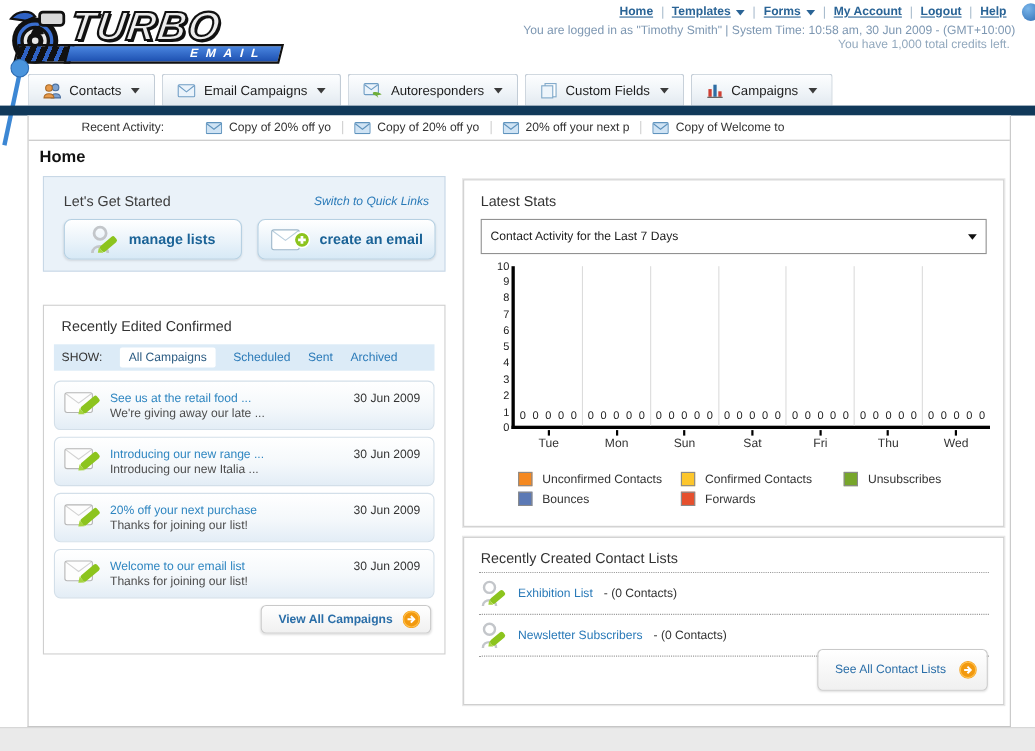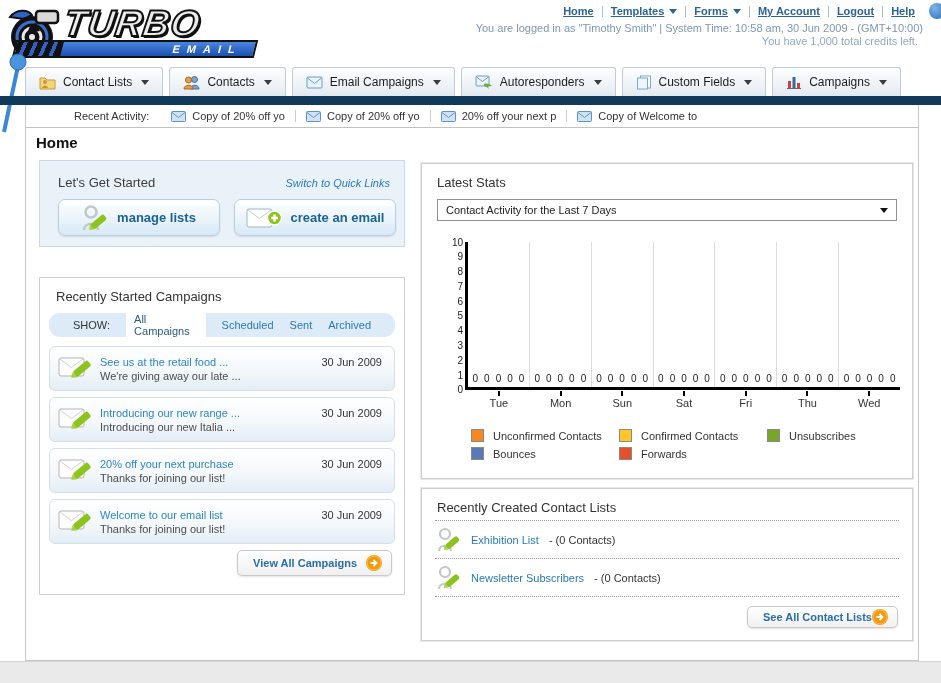--- a/index.html
+++ b/index.html
@@ -29,53 +29,53 @@
 .tabs{position:absolute;left:25px;top:67px;display:flex;gap:6px;height:29px;}
 .tab{display:flex;align-items:center;gap:7px;padding:0 13px;border:1px solid #c2ccd6;border-bottom:none;border-radius:3px 3px 0 0;background:linear-gradient(#fdfeff,#eef3f7 60%,#e2e9f0);font-size:12px;color:#1c1c1c;cursor:pointer;white-space:nowrap;}
 .tab-chev{width:0;height:0;border-left:4px solid transparent;border-right:4px solid transparent;border-top:5px solid #3b3b3b;margin-left:2px;}
 .navy-bar{position:absolute;left:0;top:96px;width:941px;height:9px;background:#11395a;}
 
 
 .container{position:absolute;left:25px;top:105px;width:894px;height:556px;background:#fff;border:1px solid #c6c6c6;border-top:none;}
 .bottom-strip{position:absolute;left:0;top:661px;width:941px;height:22px;background:#eaeaea;border-top:1px solid #d5d5d5;}
 
 .activity{position:absolute;left:0;top:0;width:100%;height:23px;display:flex;align-items:center;padding-left:8px;border-bottom:1px solid #c2c2c2;font-size:11px;color:#333;}
-.activity-label{margin-right:12px;padding-left:40px;}
+.activity-label{margin-right:28px;padding-left:40px;}
 .activity-item{display:flex;align-items:center;gap:6px;padding:0 10px;border-right:1px solid #cfcfcf;cursor:pointer;}
 .activity-item:last-child{border-right:none;}
 .activity-item span{color:#333;}
 
 .page-title{position:absolute;left:10px;top:29px;font-size:15px;font-weight:bold;color:#111;}
 
 
 .gs-panel{position:absolute;left:13px;top:55px;width:366px;height:87px;background:#eaf2f9;border:1px solid #c8d8e6;}
 .gs-title{position:absolute;left:18px;top:14px;font-size:13px;color:#3c3c3c;}
 .gs-switch{position:absolute;right:14px;top:16px;font-size:11px;color:#2a7ab8;cursor:pointer;font-style:italic;}
 .gs-buttons{position:absolute;left:18px;top:38px;display:flex;gap:14px;}
 .gs-btn{width:162px;height:37px;border:1px solid #b6d0e2;border-radius:7px;background:linear-gradient(#ffffff,#eaf3fa 55%,#d7e9f6);display:flex;align-items:center;justify-content:center;gap:9px;font-size:13px;font-weight:bold;color:#1b6397;box-shadow:0 1px 2px rgba(0,0,0,.10);cursor:pointer;}
 
 .camp-panel{position:absolute;left:13px;top:172px;width:366px;height:318px;background:#fff;border:1px solid #cfcfcf;}
 .camp-title{position:absolute;left:16px;top:11px;font-size:13px;color:#333;}
-.show-bar{position:absolute;left:9px;right:9px;top:35px;height:24px;background:#dcebf7;display:flex;align-items:center;padding:0 24px;gap:16px;font-size:11px;border-radius:11px;}
+.show-bar{position:absolute;left:9px;right:9px;top:35px;height:24px;background:#dcebf7;display:flex;align-items:center;padding:0 7px;gap:16px;font-size:11px;}
 .show-label{color:#333;}
 .filter-active{background:#fff;padding:3px 8px;border-radius:2px;color:#2b5b82;cursor:pointer;}
 .filter-link{color:#2a7ab8;cursor:pointer;}
 .camp-rows{position:absolute;left:9px;right:9px;top:68px;}
 .camp-row{position:relative;height:45px;border:1px solid #d3dfe9;border-radius:6px;background:linear-gradient(#ffffff,#f4f8fb 55%,#e3edf6);margin-bottom:6px;display:flex;align-items:center;padding:0 12px 0 8px;cursor:pointer;}
 .camp-icon{width:42px;flex:none;}
 .camp-text{flex:1;min-width:0;}
 .camp-title-link{font-size:11px;color:#2f86c1;display:block;white-space:nowrap;}
 .camp-sub{font-size:11px;color:#4d4d4d;display:block;margin-top:2px;white-space:nowrap;}
 .camp-date{font-size:11px;color:#333;align-self:flex-start;margin-top:9px;flex:none;}
 .view-all{position:absolute;right:12px;top:272px;height:26px;padding:0 9px 0 15px;display:inline-flex;align-items:center;gap:9px;border:1px solid #c9c9c9;border-radius:5px;background:linear-gradient(#ffffff,#f0f0f0);font-size:11px;font-weight:bold;color:#2a6ea8;box-shadow:0 1px 2px rgba(0,0,0,.12);cursor:pointer;}
 
 
 .stats-panel{position:absolute;left:395px;top:58px;width:492px;height:316px;background:#fff;border:1px solid #cfcfcf;box-shadow:0 0 0 1px #e8e8e8;}
 .stats-title{position:absolute;left:15px;top:11px;font-size:13px;color:#333;}
-.stats-select{position:absolute;left:15px;right:15px;top:35px;height:22px;border:1px solid #919191;background:#fff;display:flex;align-items:center;padding:0 8px;font-size:11px;color:#222;cursor:pointer;}
+.stats-select{position:absolute;left:15px;right:15px;top:35px;height:32px;border:1px solid #919191;background:#fff;display:flex;align-items:center;padding:0 8px;font-size:11px;color:#222;cursor:pointer;}
 .sel-arrow{margin-left:auto;width:0;height:0;border-left:4px solid transparent;border-right:4px solid transparent;border-top:5px solid #111;}
 .chart-wrap{position:absolute;left:15px;right:12px;top:78px;}
 .chart-main{display:flex;align-items:stretch;height:148px;}
 .chart-yaxis{width:28px;display:flex;flex-direction:column;justify-content:space-between;}
 .ytick{height:0;display:flex;align-items:center;justify-content:flex-end;font-size:10px;color:#222;}
 .ylab{margin-right:2px;margin-left:32px;}
 .ymark{width:6px;height:2px;background:#000;display:inline-block;}
 .chart-plot{flex:1;border-left:3px solid #000;border-bottom:3px solid #000;display:flex;background:#fff;}
 .cgroup{flex:1;display:flex;align-items:flex-end;justify-content:center;border-right:1px solid #dcdcdc;}
 .cgroup:last-child{border-right:none;}
@@ -87,21 +87,21 @@
 .legend-item{display:flex;align-items:center;gap:9px;font-size:11px;color:#333;}
 .legend-swatch{width:13px;height:13px;border:1px solid #8a8a8a;flex:none;}
 
 .cl-panel{position:absolute;left:395px;top:383px;width:492px;height:153px;background:#fff;border:1px solid #cfcfcf;box-shadow:0 0 0 1px #e8e8e8;}
 .cl-title{position:absolute;left:15px;top:11px;font-size:13px;color:#333;}
 .cl-list{position:absolute;left:13px;right:13px;top:31px;}
 .cl-row{display:flex;align-items:center;gap:10px;padding:5px 2px;border-bottom:1px dotted #999;cursor:pointer;}
 .cl-row:first-child{border-top:1px dotted #999;}
 .cl-name{font-size:11px;color:#2a7ab8;}
 .cl-detail{font-size:11px;color:#333;}
-.see-all{position:absolute;right:14px;bottom:12px;height:22px;padding:0 9px 0 15px;display:inline-flex;align-items:center;gap:0;border:1px solid #c9c9c9;border-radius:5px;background:linear-gradient(#ffffff,#f0f0f0);font-size:11px;font-weight:bold;color:#2a6ea8;box-shadow:0 1px 2px rgba(0,0,0,.12);cursor:pointer;}
+.see-all{position:absolute;right:14px;bottom:12px;height:38px;padding:0 9px 0 15px;display:inline-flex;align-items:center;gap:12px;border:1px solid #c9c9c9;border-radius:5px;background:linear-gradient(#ffffff,#f0f0f0);font-size:11px;font-weight:normal;color:#2a6ea8;box-shadow:0 1px 2px rgba(0,0,0,.12);cursor:pointer;}
 </style>
 </head>
 <body>
 
 <div class="logo">
   <svg class="turbine" width="56" height="54" viewBox="0 0 56 54">
     <path d="M4 10 C10 2 22 2 26 8 L18 12 Z" fill="#2f62c4" stroke="#111" stroke-width="2"></path>
     <circle cx="26" cy="30" r="21" fill="#111"></circle>
     <circle cx="26" cy="30" r="15" fill="none" stroke="#3a6fd0" stroke-width="3"></circle>
     <circle cx="26" cy="30" r="9" fill="none" stroke="#e8e8e8" stroke-width="3"></circle>
@@ -148,29 +148,20 @@
 <div class="credits-line">You have 1,000 total credits left.</div>
 
 <svg class="pin-deco" width="32" height="82" viewBox="0 0 32 82">
   <line x1="18" y1="14" x2="4" y2="80" stroke="#3c87d4" stroke-width="4"></line>
   <circle cx="18" cy="10" r="8" fill="#4a94dc" stroke="#2f6db3" stroke-width="1"></circle>
 </svg>
 
 <div class="tabs">
   <div class="tab">
     <svg width="17" height="15" viewBox="0 0 17 15">
-        <path d="M1 3h5l2 2h8v9H1z" fill="#f3d678" stroke="#c19a3f"></path>
-        <circle cx="6" cy="7" r="2" fill="#d98f3e"></circle>
-        <path d="M3 13c0-3.5 6-3.5 6 0z" fill="#d98f3e"></path>
-      </svg>
-    <span>Contact Lists</span>
-      <i class="tab-chev"></i>
-  </div>
-  <div class="tab">
-    <svg width="17" height="15" viewBox="0 0 17 15">
         <circle cx="11.5" cy="4.5" r="3" fill="#7fa3d0" stroke="#4a6f9e"></circle>
         <path d="M7.5 14c0-5 8.5-5 8.5 0z" fill="#7fa3d0" stroke="#4a6f9e"></path>
         <circle cx="5.5" cy="5" r="3" fill="#e89a4a" stroke="#a86a28"></circle>
         <path d="M1 14c0-5 9-5 9 0z" fill="#e89a4a" stroke="#a86a28"></path>
       </svg>
     <span>Contacts</span>
       <i class="tab-chev"></i>
   </div>
   <div class="tab">
     <svg width="17" height="13" viewBox="0 0 17 13">
@@ -267,21 +258,21 @@
             <path d="M2 5l11.5 8.5L25 5" fill="none" stroke="#b9cedd"></path>
             <circle cx="28.5" cy="13" r="7" fill="#8cc41e" stroke="#fff" stroke-width="1.5"></circle>
             <path d="M28.5 9.5v7M25 13h7" stroke="#fff" stroke-width="2.5"></path>
           </svg>
         <span>create an email</span>
       </div>
     </div>
   </div>
 
   <div class="camp-panel">
-    <div class="camp-title">Recently Started Campaigns</div>
+    <div class="camp-title">Recently Edited Confirmed</div>
     <div class="show-bar">
       <span class="show-label">SHOW:</span>
       <a class="filter-active">All Campaigns</a>
       <a class="filter-link">Scheduled</a>
       <a class="filter-link">Sent</a>
       <a class="filter-link">Archived</a>
     </div>
     <div class="camp-rows">
 
       <div class="camp-row">

